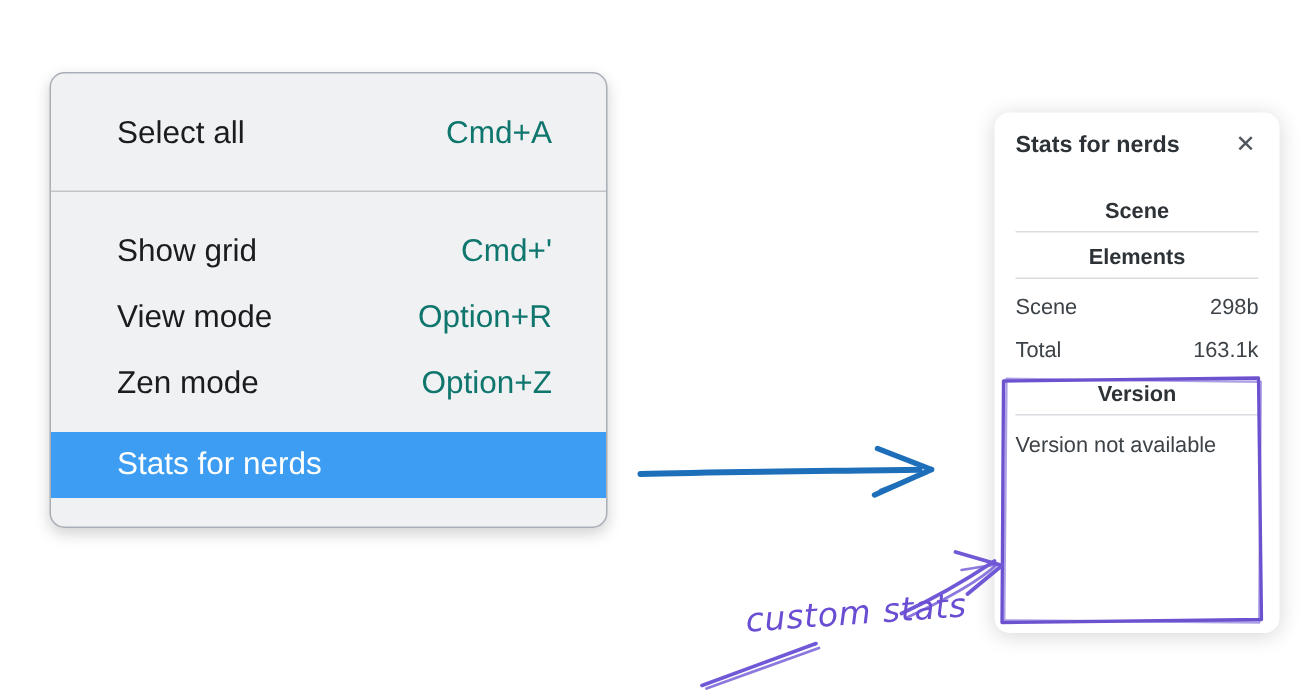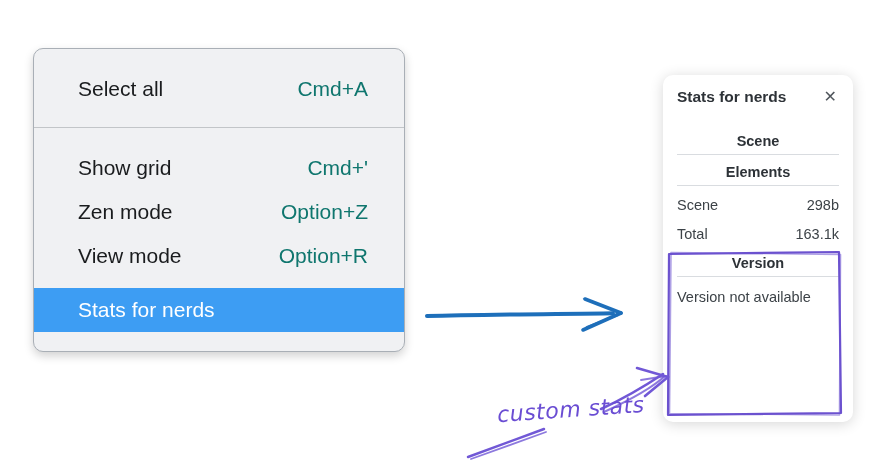--- a/index.html
+++ b/index.html
@@ -62,26 +62,26 @@
   <div class="menu-item">
     <span>Select all</span>
     <span class="shortcut">Cmd+A</span>
   </div>
   <div class="menu-divider"></div>
   <div class="menu-item">
     <span>Show grid</span>
     <span class="shortcut">Cmd+'</span>
   </div>
   <div class="menu-item">
+    <span>View mode</span>
+    <span class="shortcut">Option+R</span>
+  </div>
+  <div class="menu-item">
     <span>Zen mode</span>
     <span class="shortcut">Option+Z</span>
-  </div>
-  <div class="menu-item">
-    <span>View mode</span>
-    <span class="shortcut">Option+R</span>
   </div>
   <div class="menu-item highlighted">
     <span>Stats for nerds</span>
   </div>
 </div>
 
 <div class="panel">
   <div class="panel-header">
     <span class="panel-title">Stats for nerds</span>
     <button class="close-btn"><span>✕</span></button>

